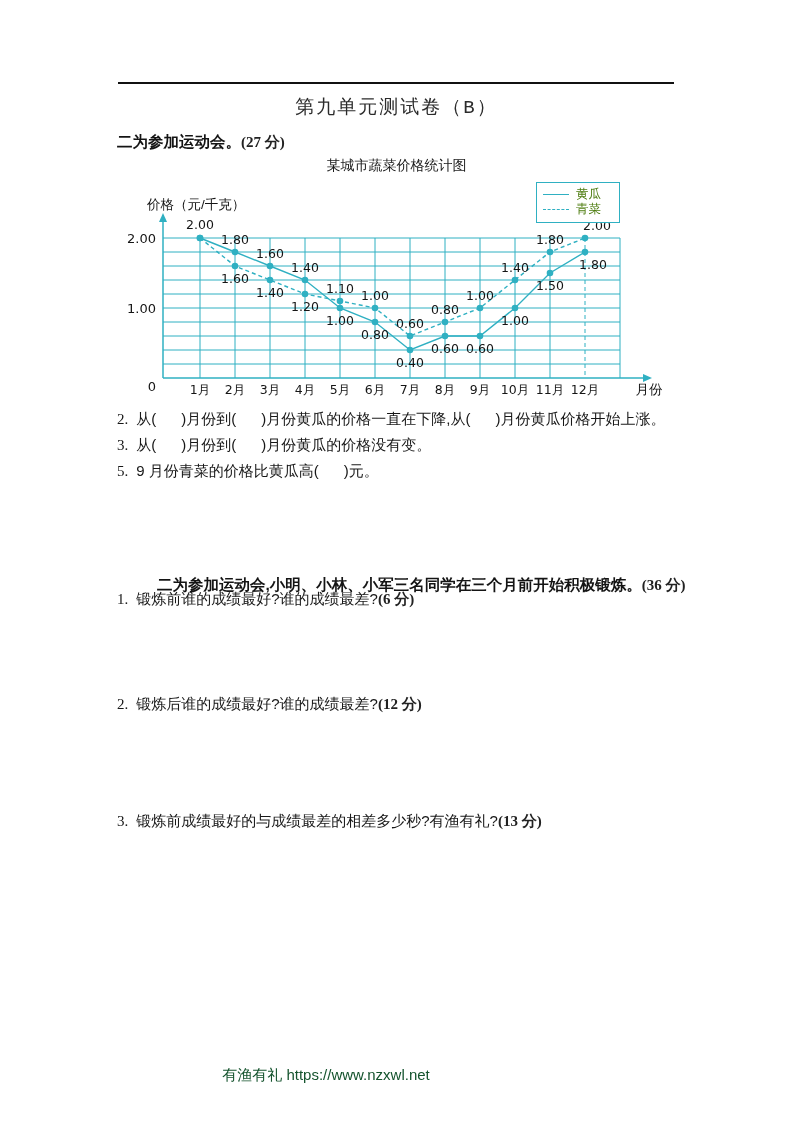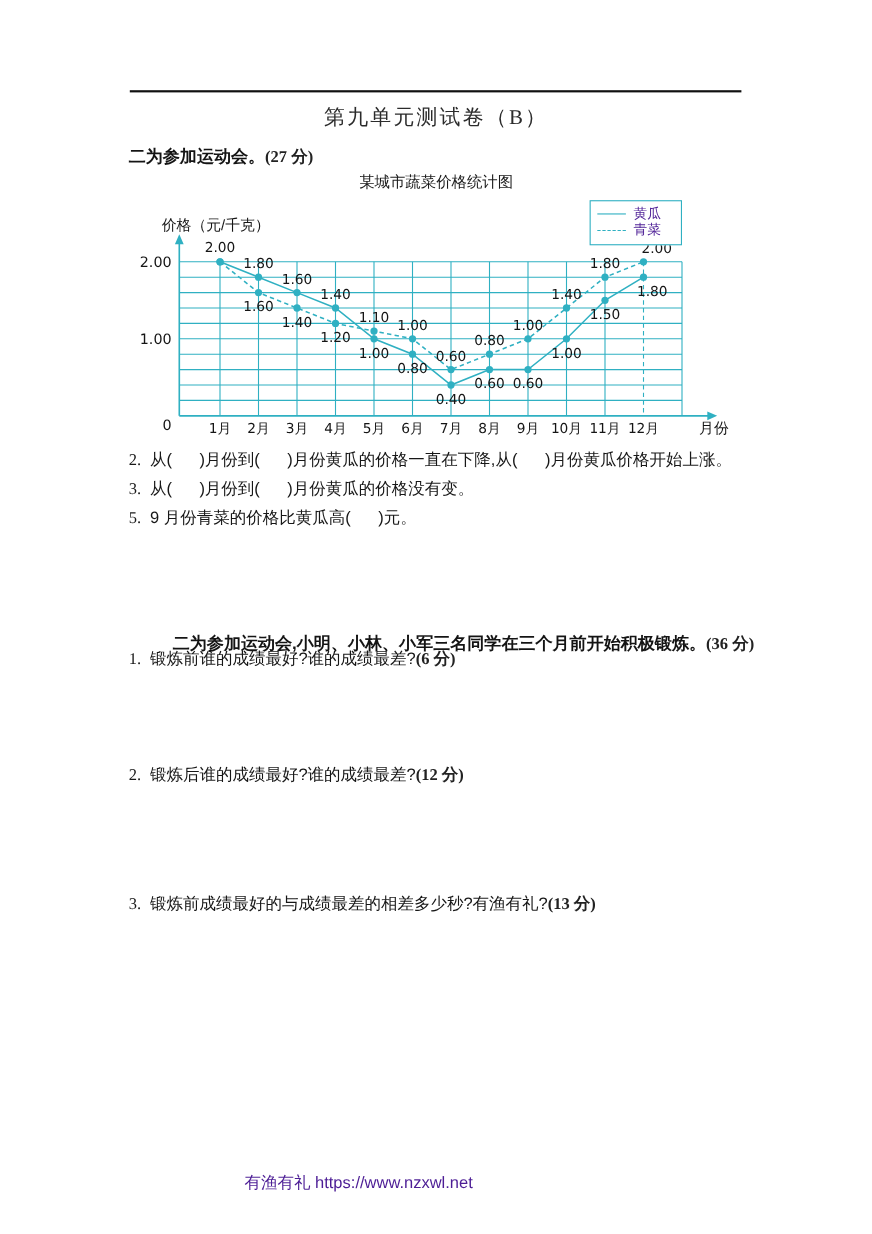--- a/index.html
+++ b/index.html
@@ -4,45 +4,45 @@
 <style>
   html,body{margin:0;padding:0;}
   body{
     width:793px;height:1122px;background:#ffffff;position:relative;overflow:hidden;
     font-family:"Liberation Sans","DejaVu Sans",sans-serif;color:#1e1e1e;
   }
   .abs{position:absolute;}
   .rule{top:82px;left:118px;width:556px;height:0;border-top:2px solid #111;}
   .doc-title{
     top:94px;left:0;width:793px;text-align:center;
-    font-family:Liberation Serif, serif;
+    font-family:Liberation Mono, monospace;
     font-size:19px;letter-spacing:2px;color:#2b2b2b;
   }
   .s1-head{top:132px;left:117px;font-size:15.5px;font-weight:700;color:#141414;}
   .pts{font-family:"Liberation Serif","DejaVu Serif",serif;font-weight:700;font-size:15px;color:#222;}
   .chart-title{top:157px;left:0;width:793px;text-align:center;font-size:14px;color:#1a1a1a;}
   .y-title{top:196px;left:147px;font-size:13.5px;color:#161616;}
   .legend{
     top:182px;left:536px;width:70px;background:#fff;
     border:1px solid #2fb0c2;padding:4px 6px 5px 6px;
   }
   .legend-row{display:flex;align-items:center;gap:7px;height:15px;}
   .legend-key{display:inline-block;width:26px;height:0;}
   .legend-key.solid{border-top:1.5px solid #2fb0c2;}
   .legend-key.dashed{border-top:1.5px dashed #2fb0c2;}
-  .legend-label{font-size:12.5px;color:#4c1d95;}
+  .legend-label{font-size:12.5px;color:#4d7c0f;}
   #chart-svg{position:absolute;top:0;left:0;width:793px;height:1122px;pointer-events:none;}
   #chart-svg text{font-family:"DejaVu Sans","Liberation Sans",sans-serif;}
   .q-block{top:406px;left:117px;width:566px;font-size:15px;line-height:25px;color:#171717;}
   .q{white-space:pre-wrap;}
   .q-num{font-family:"Liberation Serif","DejaVu Serif",serif;margin-right:8px;}
   .s2-head{top:557px;left:117px;width:600px;font-size:15.5px;font-weight:700;color:#141414;white-space:pre-wrap;text-align:center;}
   .s2-q{left:117px;width:600px;font-size:15px;color:#171717;white-space:pre-wrap;}
   .s2-q1{top:590px;} .s2-q2{top:695px;} .s2-q3{top:812px;}
-  .footer{top:1066px;left:0;width:652px;text-align:center;font-size:15px;color:#4c1d95;}
+  .footer{top:1066px;left:0;width:652px;text-align:center;font-size:15px;color:#14532d;}
 </style>
 </head>
 <body>
 
 <svg id="chart-svg" viewBox="0 0 793 1122" xmlns="http://www.w3.org/2000/svg">
     <line x1="163" y1="364" x2="620" y2="364" stroke="#2fb0c2" stroke-width="1"></line>
     <line x1="163" y1="350" x2="620" y2="350" stroke="#2fb0c2" stroke-width="1"></line>
     <line x1="163" y1="336" x2="620" y2="336" stroke="#2fb0c2" stroke-width="1"></line>
     <line x1="163" y1="322" x2="620" y2="322" stroke="#2fb0c2" stroke-width="1"></line>
     <line x1="163" y1="308" x2="620" y2="308" stroke="#2fb0c2" stroke-width="1"></line>

